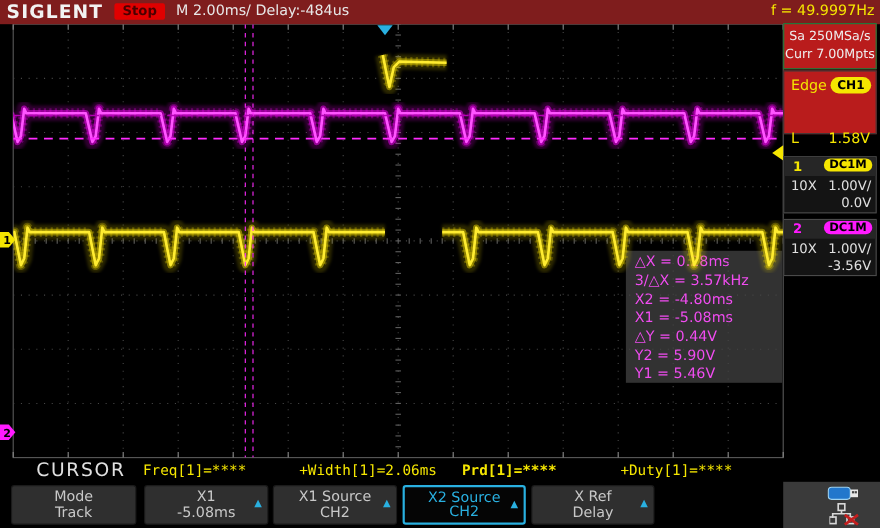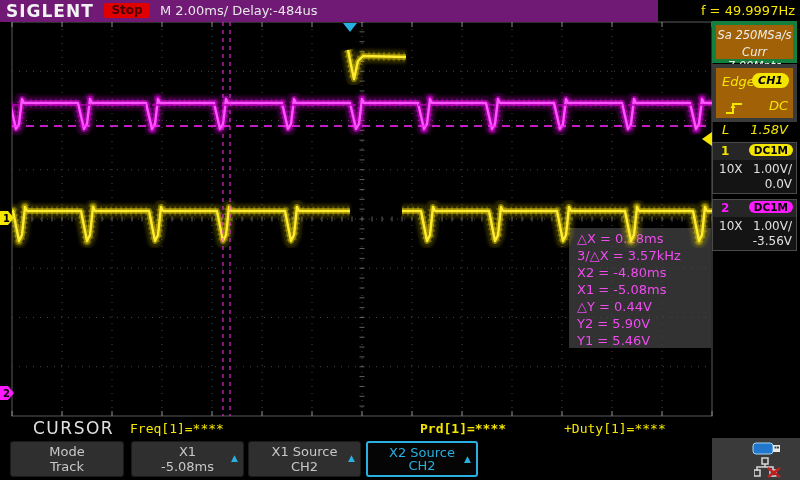--- a/index.html
+++ b/index.html
@@ -1,29 +1,29 @@
 <!DOCTYPE html>
 <html><head>
 <meta charset="utf-8">
 <style>
   html,body{margin:0;padding:0;background:#000;}
   #screen{position:relative;width:800px;height:480px;background:#000;overflow:hidden;
           font-family:"DejaVu Sans","Liberation Sans",sans-serif;}
   .abs{position:absolute;}
 
   
-  #topbar{left:0;top:0;width:658px;height:22px;background:#701a75;z-index:3;}
+  #topbar{left:0;top:0;width:800px;height:22px;background:#7f1d1d;z-index:3;}
   #brand{left:6px;top:1px;font-size:17px;font-weight:bold;letter-spacing:1px;color:#f2f2f2;}
   #stop-badge{left:104px;top:3px;width:46px;height:15px;background:#e00000;color:#4a0000;
               font-size:12px;font-weight:bold;text-align:center;line-height:15px;border-radius:2px;}
   #timebase{left:160px;top:3px;font-size:13px;color:#e8e8e8;}
   #freq-counter{right:5px;top:3px;font-size:13px;color:#f5e600;z-index:4;text-align:right;}
 
   
-  .side-box{left:712px;width:85px;background:#a16207;border:4px solid #15803d;box-sizing:border-box;z-index:3;font-style:italic;}
+  .side-box{left:712px;width:85px;background:#b91c1c;border:1px solid #15803d;box-sizing:border-box;z-index:3;}
   #acq-box{top:21px;height:42px;text-align:center;color:#eee;font-size:11.5px;}
   #acq-box div{margin-top:3px;}
   #trig-box{top:64px;height:58px;border-color:#3a3a3a;}
   .trig-row{position:absolute;left:0;width:100%;height:22px;}
   .trig-left{position:absolute;left:6px;top:2px;color:#f5e600;font-size:13px;}
   .trig-right{position:absolute;right:5px;top:2px;color:#f5e600;font-size:13px;}
   #trig-source-badge{position:absolute;right:4px;top:1px;background:#f5e600;color:#000;
                      font-size:11px;font-weight:bold;padding:1px 6px;border-radius:8px;}
   .ch-box{left:712px;width:85px;height:52px;background:#141414;border:1px solid #4a4a4a;box-sizing:border-box;z-index:3;}
   .ch-head{position:absolute;left:0;top:0;width:100%;height:17px;background:#262626;}
@@ -295,27 +295,20 @@
   <div class="abs side-box" id="acq-box">
     <div>Sa 250MSa/s</div>
     <div>Curr 7.00Mpts</div>
   </div>
 
   <div class="abs side-box" id="trig-box">
     <div class="trig-row" style="top:4px;">
       <span class="trig-left">Edge</span>
       <span id="trig-source-badge">CH1</span>
     </div>
-    <div class="trig-row" style="top:28px;">
-      <svg class="abs" style="left:8px;top:4px;" width="20" height="15">
-        <path d="M2 13 H9 V4 H18" stroke="#f5e600" stroke-width="2" fill="none"></path>
-        <path d="M9 8 L6.5 8 L9 3.5 L11.5 8 Z" fill="#f5e600"></path>
-      </svg>
-      <span class="trig-right">DC</span>
-    </div>
     <div class="trig-row" style="top:52px;">
       <span class="trig-left">L</span>
       <span class="trig-right">1.58V</span>
     </div>
   </div>
 
   <div class="abs ch-box" style="top:142px;">
     <div class="ch-head">
       <span class="ch-num" style="color:#f5e600;">1</span>
       <span class="ch-coupling" style="background:#f5e600;">DC1M</span>
@@ -330,40 +323,46 @@
       <span class="ch-num" style="color:#ff1aff;">2</span>
       <span class="ch-coupling" style="background:#ff1aff;">DC1M</span>
     </div>
     <span class="ch-probe">10X</span>
     <span class="ch-scale">1.00V/</span>
     <span class="ch-offset">-3.56V</span>
   </div>
 
   <div class="abs" id="status-mode">CURSOR</div>
   <div class="abs meas" style="left:130px;">Freq[1]=****</div>
+  <div class="abs meas" style="left:272px;">+Width[1]=2.06ms</div>
   <div class="abs meas" style="left:420px;font-weight:bold;">Prd[1]=****</div>
   <div class="abs meas" style="left:564px;text-align:right;">+Duty[1]=****</div>
 
   <div class="abs menu-btn" style="left:10px;width:114px;">
     <div class="l1">Mode</div>
     <div class="l2">Track</div>
   </div>
   <div class="abs menu-btn" style="left:131px;width:113px;">
     <div class="l1">X1</div>
     <div class="l2">-5.08ms</div>
     <span class="btn-arrow"></span>
   </div>
   <div class="abs menu-btn" style="left:248px;width:113px;">
     <div class="l1">X1 Source</div>
     <div class="l2">CH2</div>
     <span class="btn-arrow"></span>
   </div>
   <div class="abs menu-btn active" style="left:366px;width:112px;">
     <div class="l1">X2 Source</div>
     <div class="l2">CH2</div>
+    <span class="btn-arrow"></span>
+  </div>
+  <div class="abs menu-btn" style="left:483px;width:112px;">
+    <div class="l1">X Ref</div>
+    <div class="l2">Delay</div>
     <span class="btn-arrow"></span>
   </div>
 
   <div class="abs" id="io-panel">
     <svg class="abs" style="left:40px;top:3px;" width="34" height="15">
       <rect x="1" y="2" width="20" height="11" rx="3" fill="#2277cc" stroke="#9fd4f2" stroke-width="1"></rect>
       <rect x="21" y="4" width="7" height="7" fill="#e8e8e8"></rect>
       <rect x="22.5" y="5.5" width="2" height="2" fill="#444"></rect>
       <rect x="25" y="5.5" width="2" height="2" fill="#444"></rect>
     </svg>

